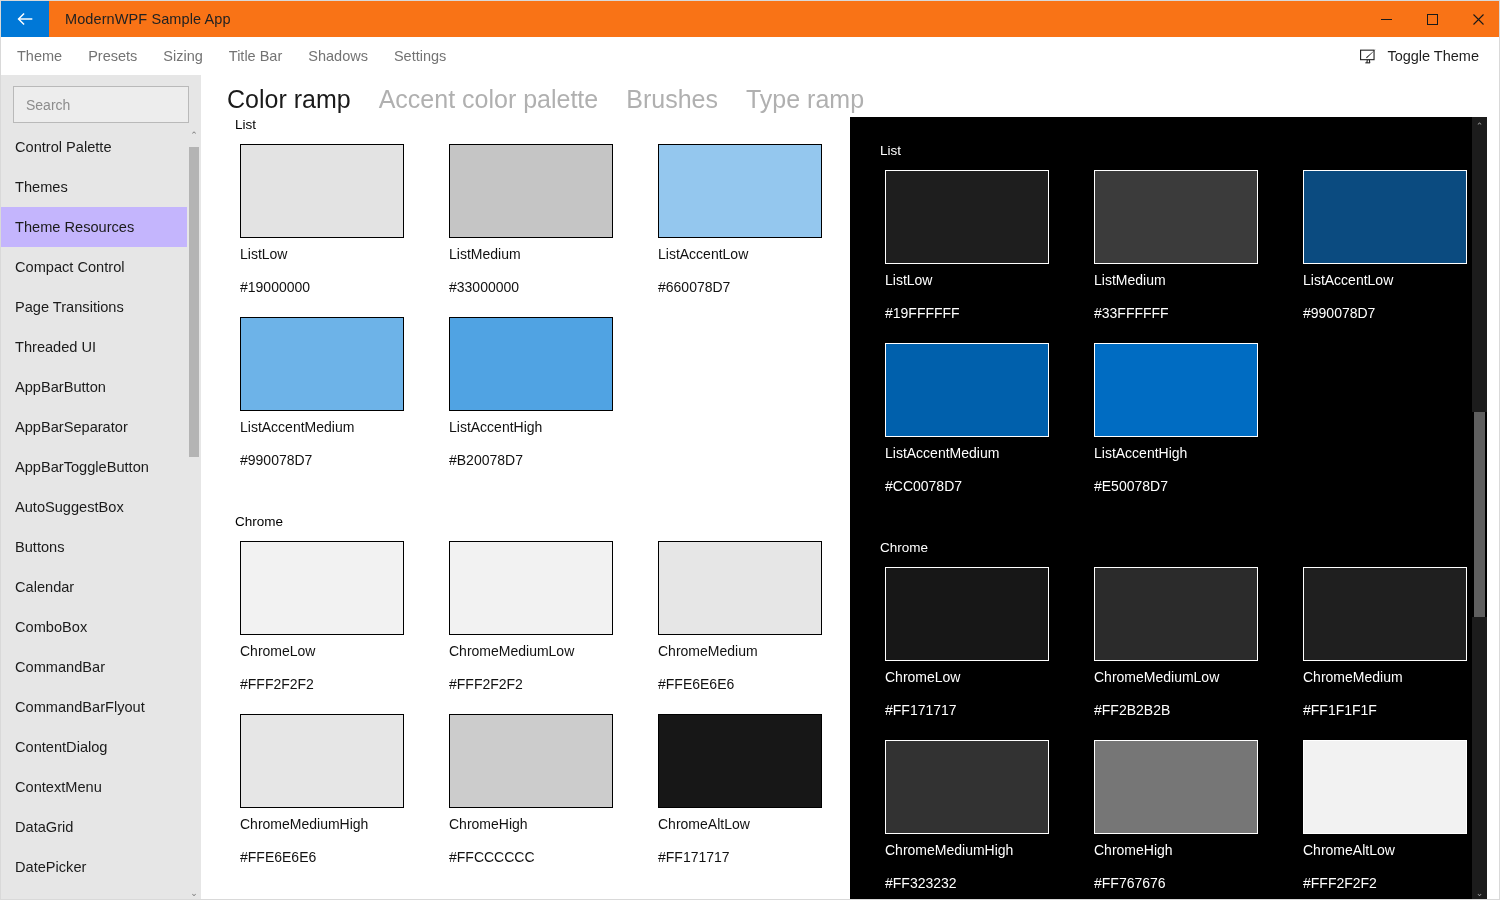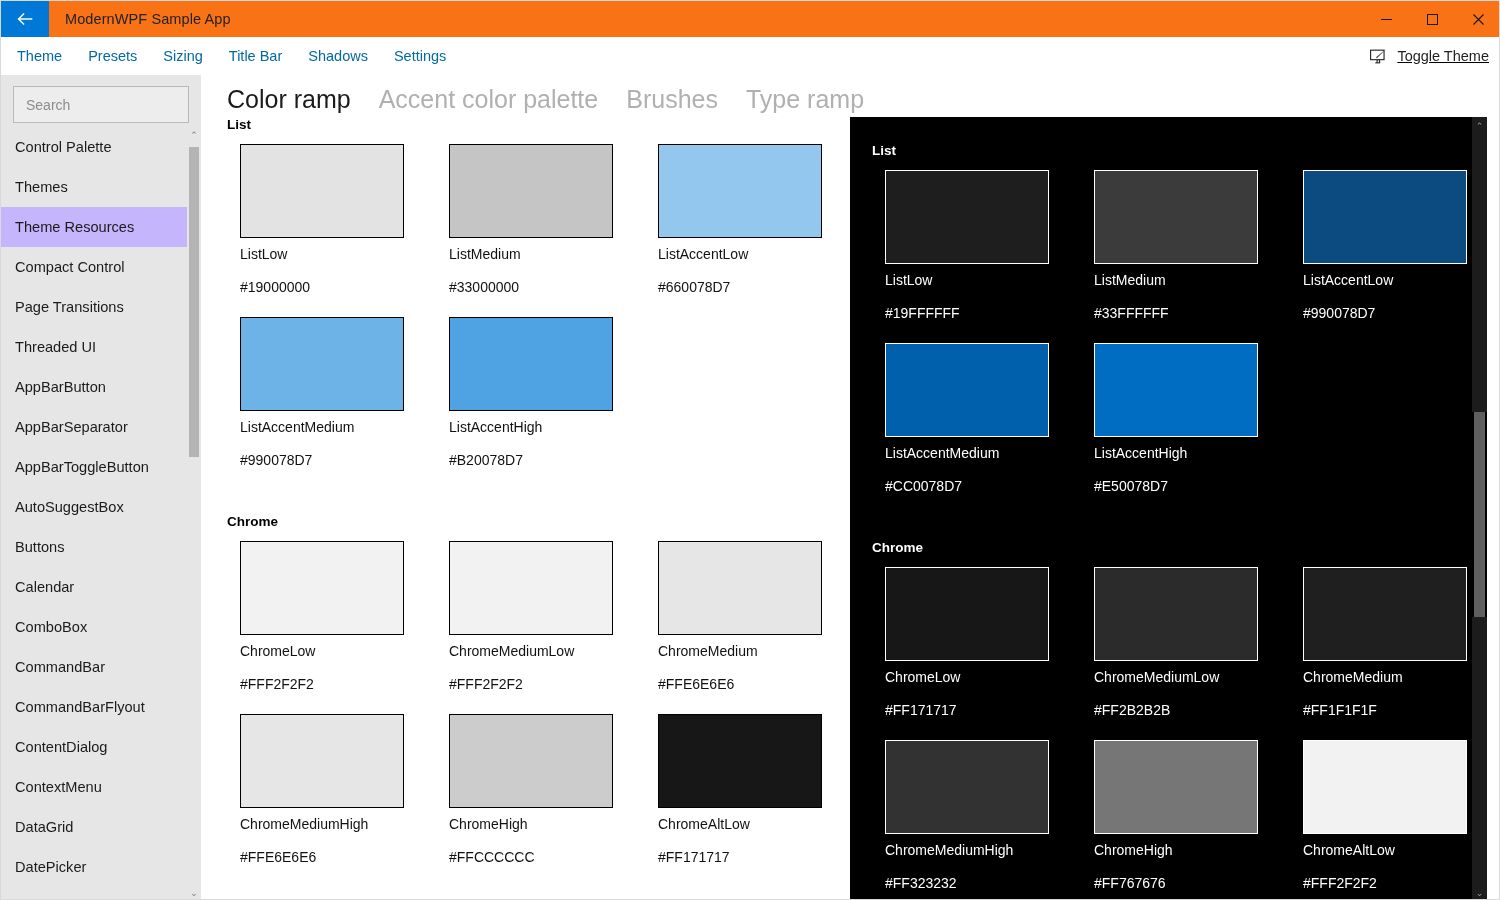--- a/index.html
+++ b/index.html
@@ -54,31 +54,30 @@
     position: absolute; top: 36px; left: 0;
     width: 1500px; height: 38px;
     background: #ffffff;
     display: flex; align-items: center;
   }
   .menu-item {
     padding: 0 13px;
     height: 38px;
     display: flex; align-items: center;
     font-size: 14.5px;
-    color: #0369a1;
+    color: #737373;
     cursor: pointer;
     white-space: nowrap;
     text-align: right;
   }
   .menu-item:first-child { margin-left: 3px; }
   .menu-right {
     margin-left: auto;
     display: flex; align-items: center;
-    padding-right: 4px;
-    text-decoration: underline;
+    padding-right: 14px;
   }
   .toggle-theme {
     display: flex; align-items: center; gap: 9px;
     padding: 5px 8px;
     font-size: 14.5px;
     color: #1f1f1f;
     cursor: pointer;
   }
 
   
@@ -187,22 +186,22 @@
   }
   .pane.light { left: 0; background: #ffffff; }
   .pane.dark  { left: 649px; background: #000000; width: 637px; }
 
   .pane-inner { position: absolute; top: 0; left: 0; width: 100%; }
   .pane.light .pane-inner { padding: 0 0 0 26px; }
   .pane.dark  .pane-inner { padding: 26px 0 0 22px; }
 
   .section-title {
     font-size: 13.5px;
-    font-weight: bold;
-    margin: 0 0 12px 0;
+    font-weight: normal;
+    margin: 0 0 12px 8px;
   }
   .pane.light .section-title { color: #000; }
   .pane.dark  .section-title { color: #fff; }
   .section + .section { margin-top: 24px; }
 
   .swatch-grid {
     display: flex;
     flex-wrap: wrap;
     gap: 0;
   }

